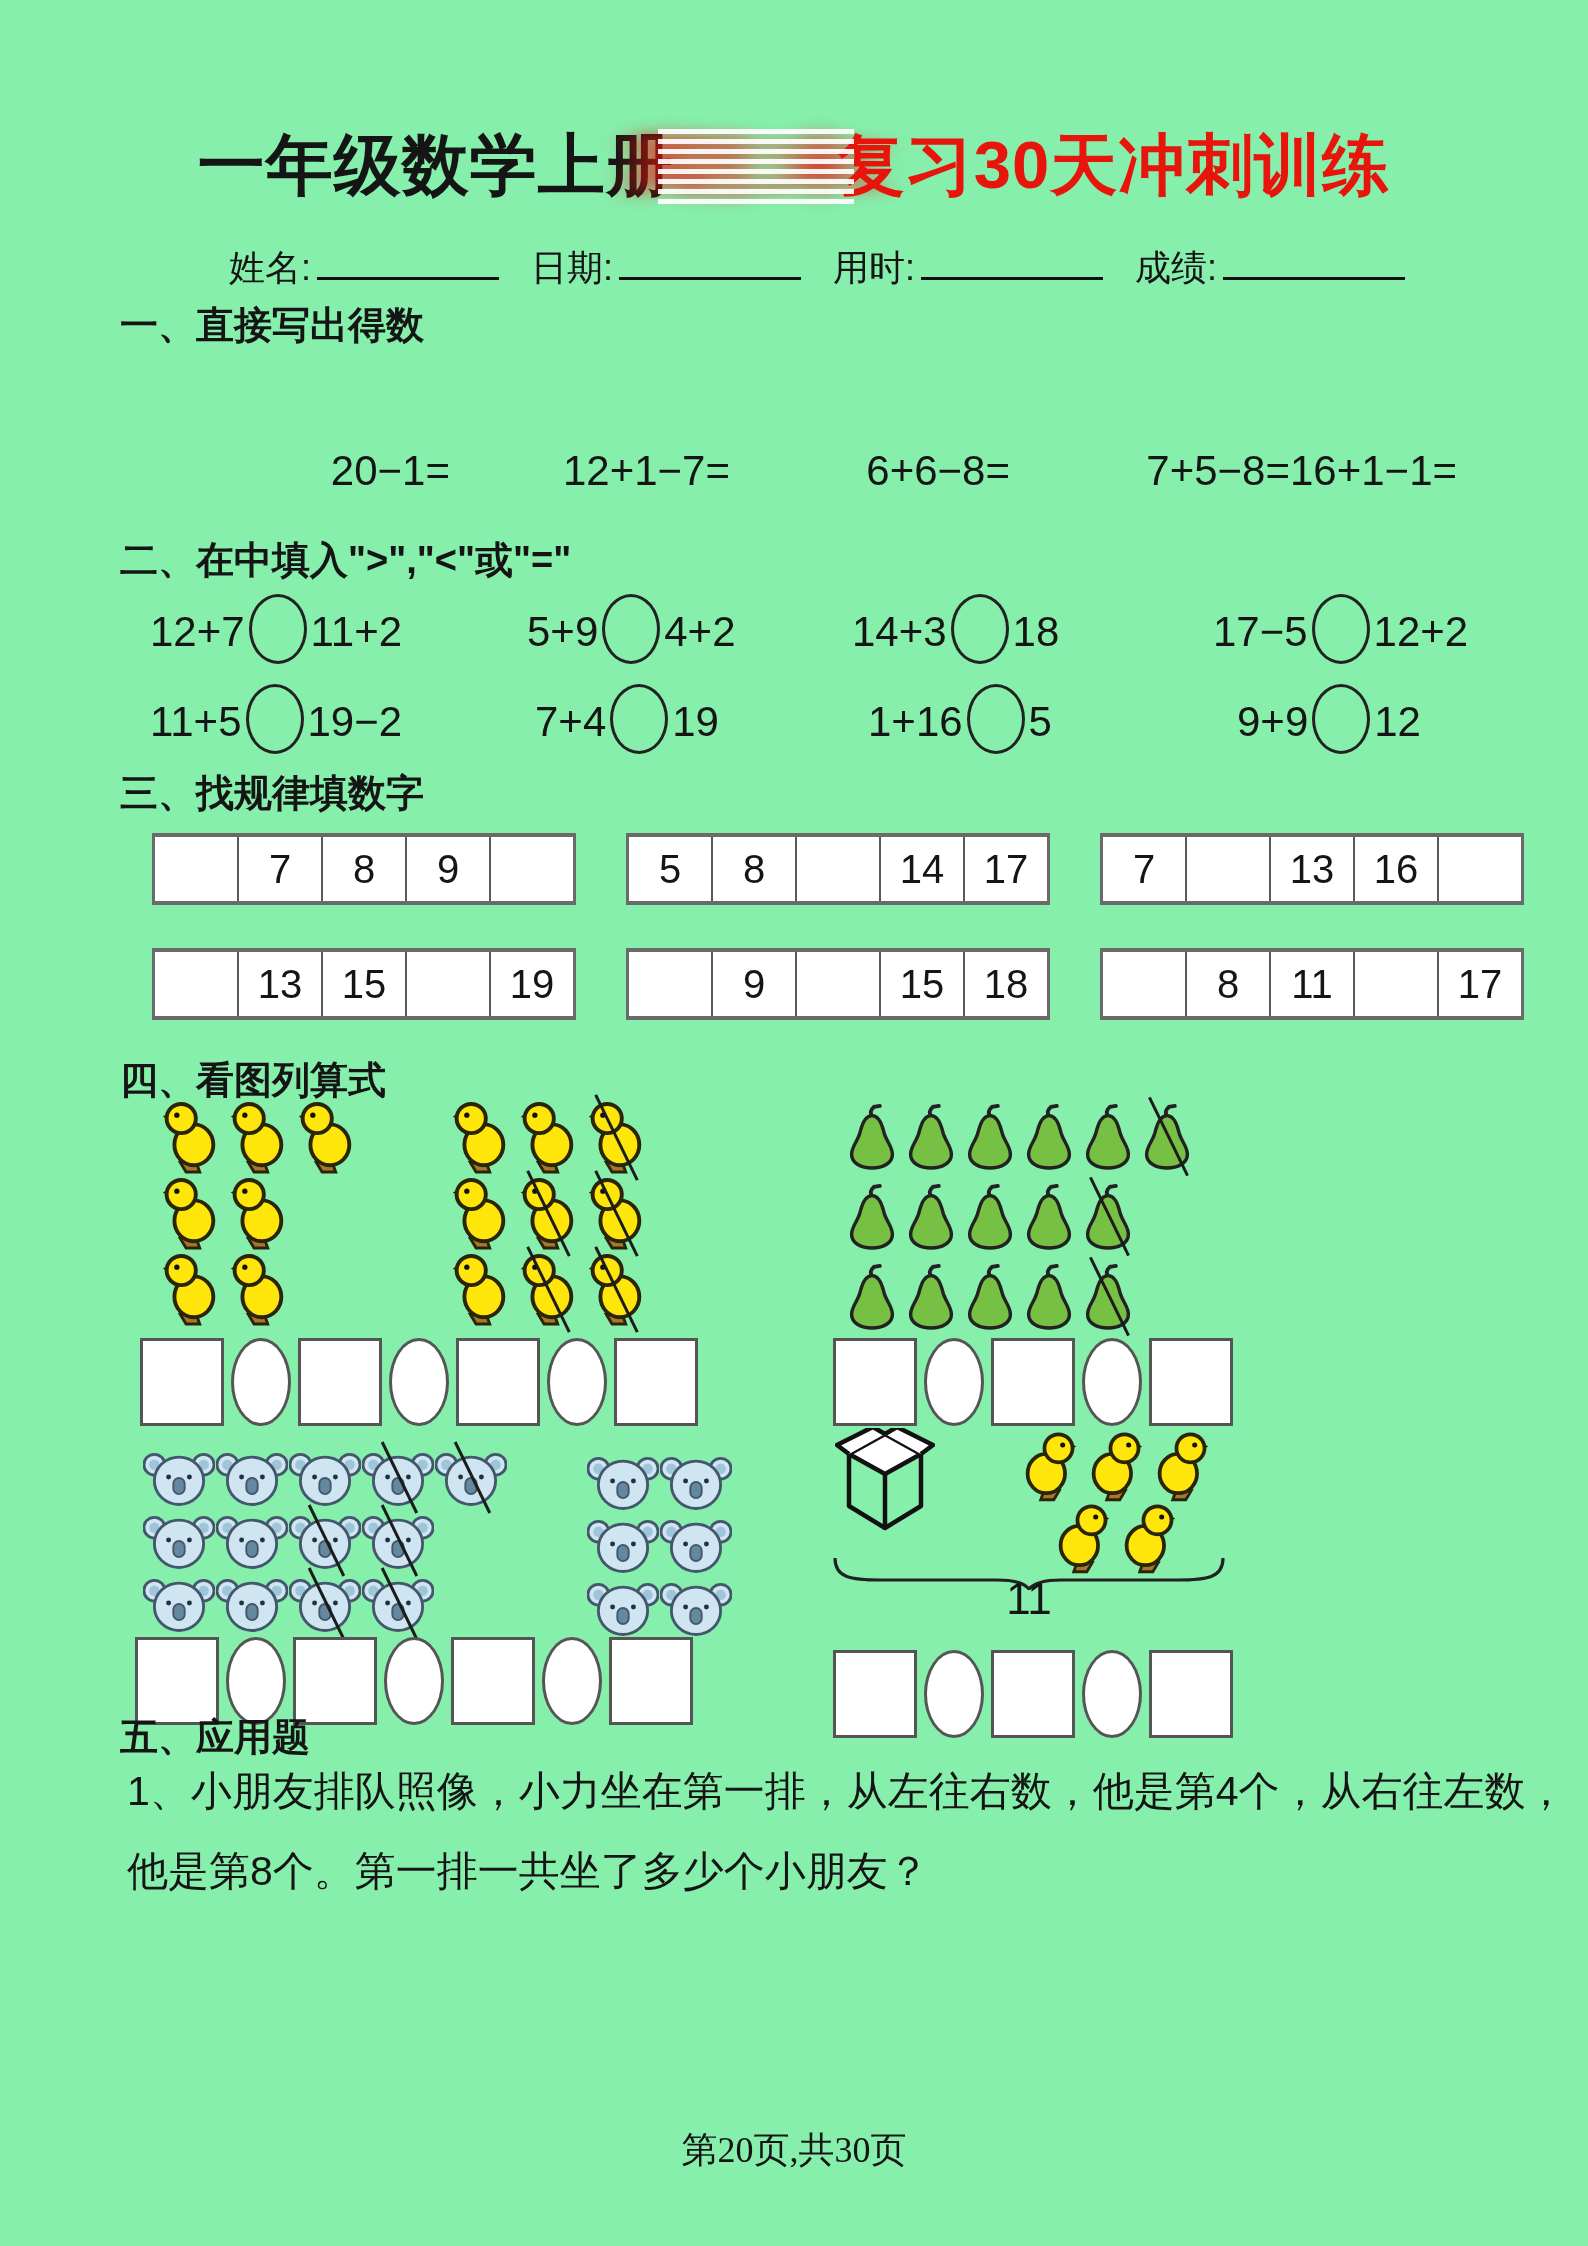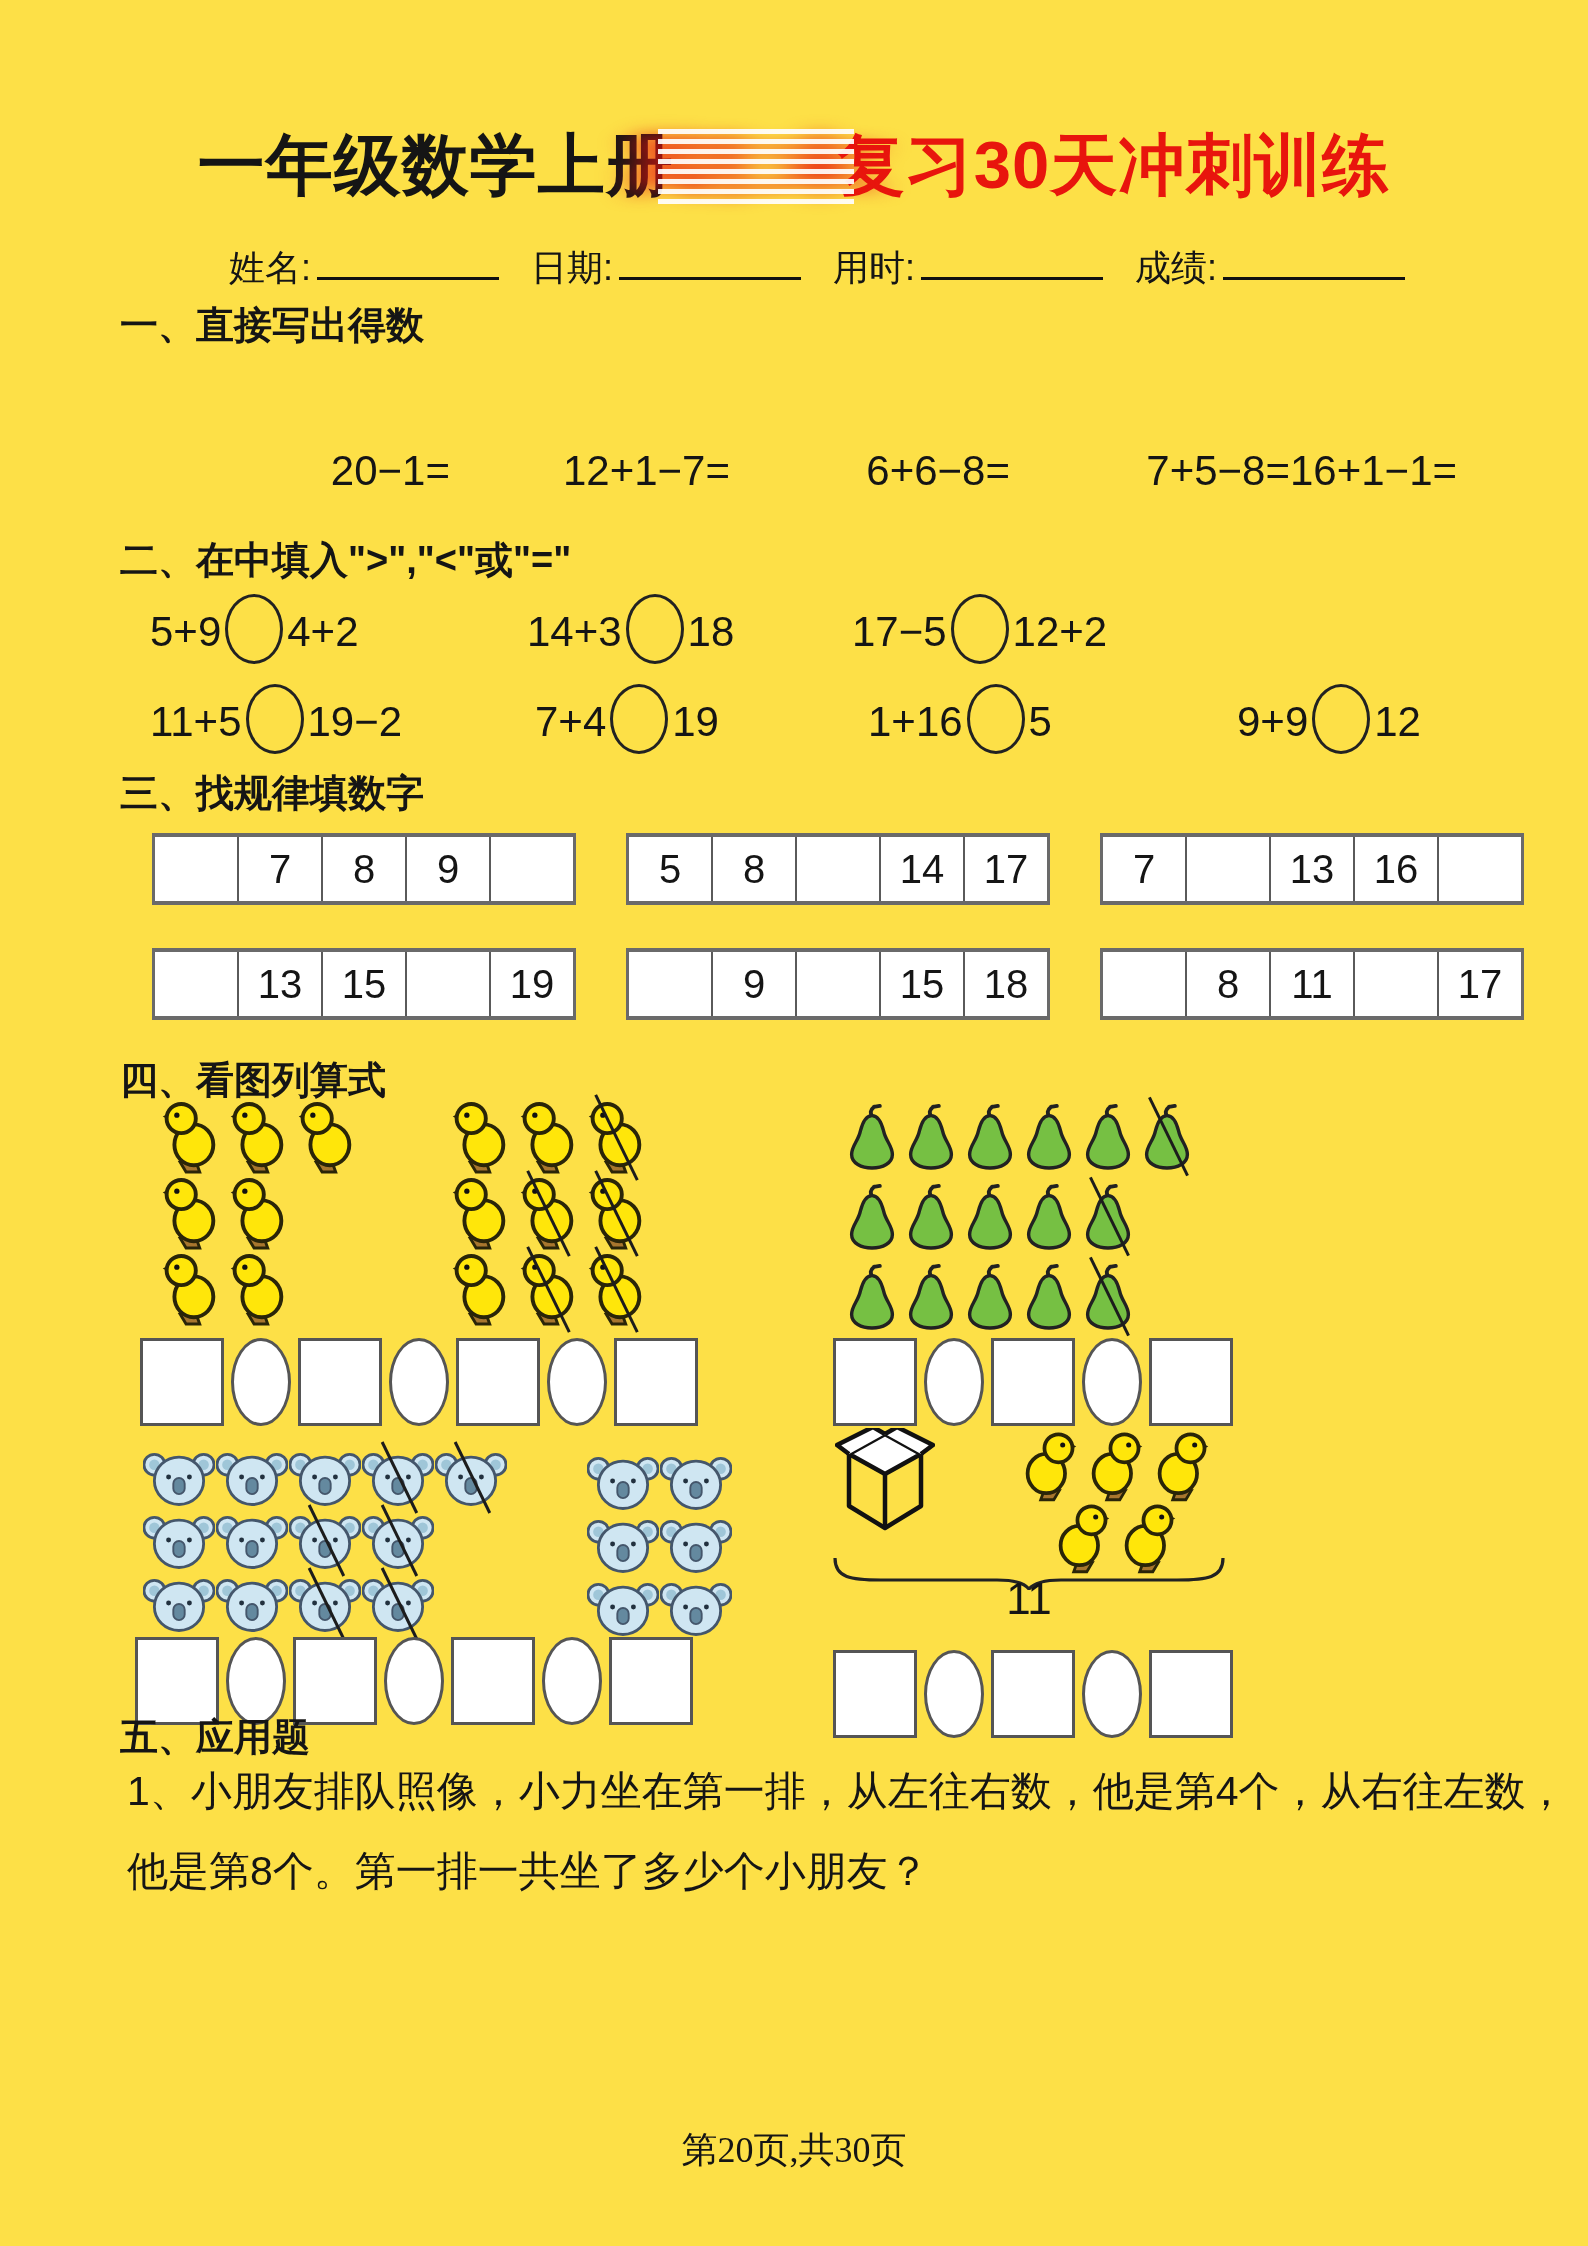--- a/index.html
+++ b/index.html
@@ -1,16 +1,16 @@
 <!DOCTYPE html>
 <html><head>
 <meta charset="utf-8">
 <style>
   html,body{margin:0;padding:0;background:#d9d9d9;}
-  .page{position:relative;width:1588px;height:2246px;background:#fde047;
+  .page{position:relative;width:1588px;height:2246px;background:#86efac;
         font-family:"Liberation Sans","DejaVu Sans",sans-serif;color:#151515;overflow:hidden;}
   .abs{position:absolute;}
   
   .title{top:120px;left:0;width:100%;text-align:center;font-size:67px;font-weight:bold;
          white-space:nowrap;letter-spacing:1px;}
   .t-red{color:#e8150d;}
   .smear-wrap{position:relative;display:inline-block;margin:0 14px;vertical-align:bottom;}
   .t-smear{display:inline-block;color:#e8150d;filter:blur(8px);transform:scaleX(1.9);transform-origin:center;}
   .smear-streaks{position:absolute;left:-30px;right:-30px;top:4px;bottom:4px;
     background:repeating-linear-gradient(to bottom,rgba(255,255,255,0) 0 5px,rgba(255,255,255,.92) 5px 10px);}
@@ -98,20 +98,21 @@
   <div class="abs eqrow" id="eq-row-1" style="top:447px;left:165px;text-align:right;">
       <span>20−1=</span>
       <span>12+1−7=</span>
       <span>6+6−8=</span>
       <span>7+5−8=</span>
       <span>16+1−1=</span>
     </div>
 
   <div class="abs h2" style="top:535px;left:120px;">二、在中填入"&gt;","&lt;"或"="</div>
   <div class="abs cmprow" id="cmp-row-0" style="top:594px;left:150px;">
+      <span><span>12+7</span><span class="cmp-circle"></span><span>11+2</span></span>
       <span><span>5+9</span><span class="cmp-circle"></span><span>4+2</span></span>
       <span><span>14+3</span><span class="cmp-circle"></span><span>18</span></span>
       <span><span>17−5</span><span class="cmp-circle"></span><span>12+2</span></span>
     </div>
   <div class="abs cmprow" id="cmp-row-1" style="top:684px;left:150px;gap:8px;">
       <span><span>11+5</span><span class="cmp-circle"></span><span>19−2</span></span>
       <span><span>7+4</span><span class="cmp-circle"></span><span>19</span></span>
       <span><span>1+16</span><span class="cmp-circle"></span><span>5</span></span>
       <span><span>9+9</span><span class="cmp-circle"></span><span>12</span></span>
     </div>

